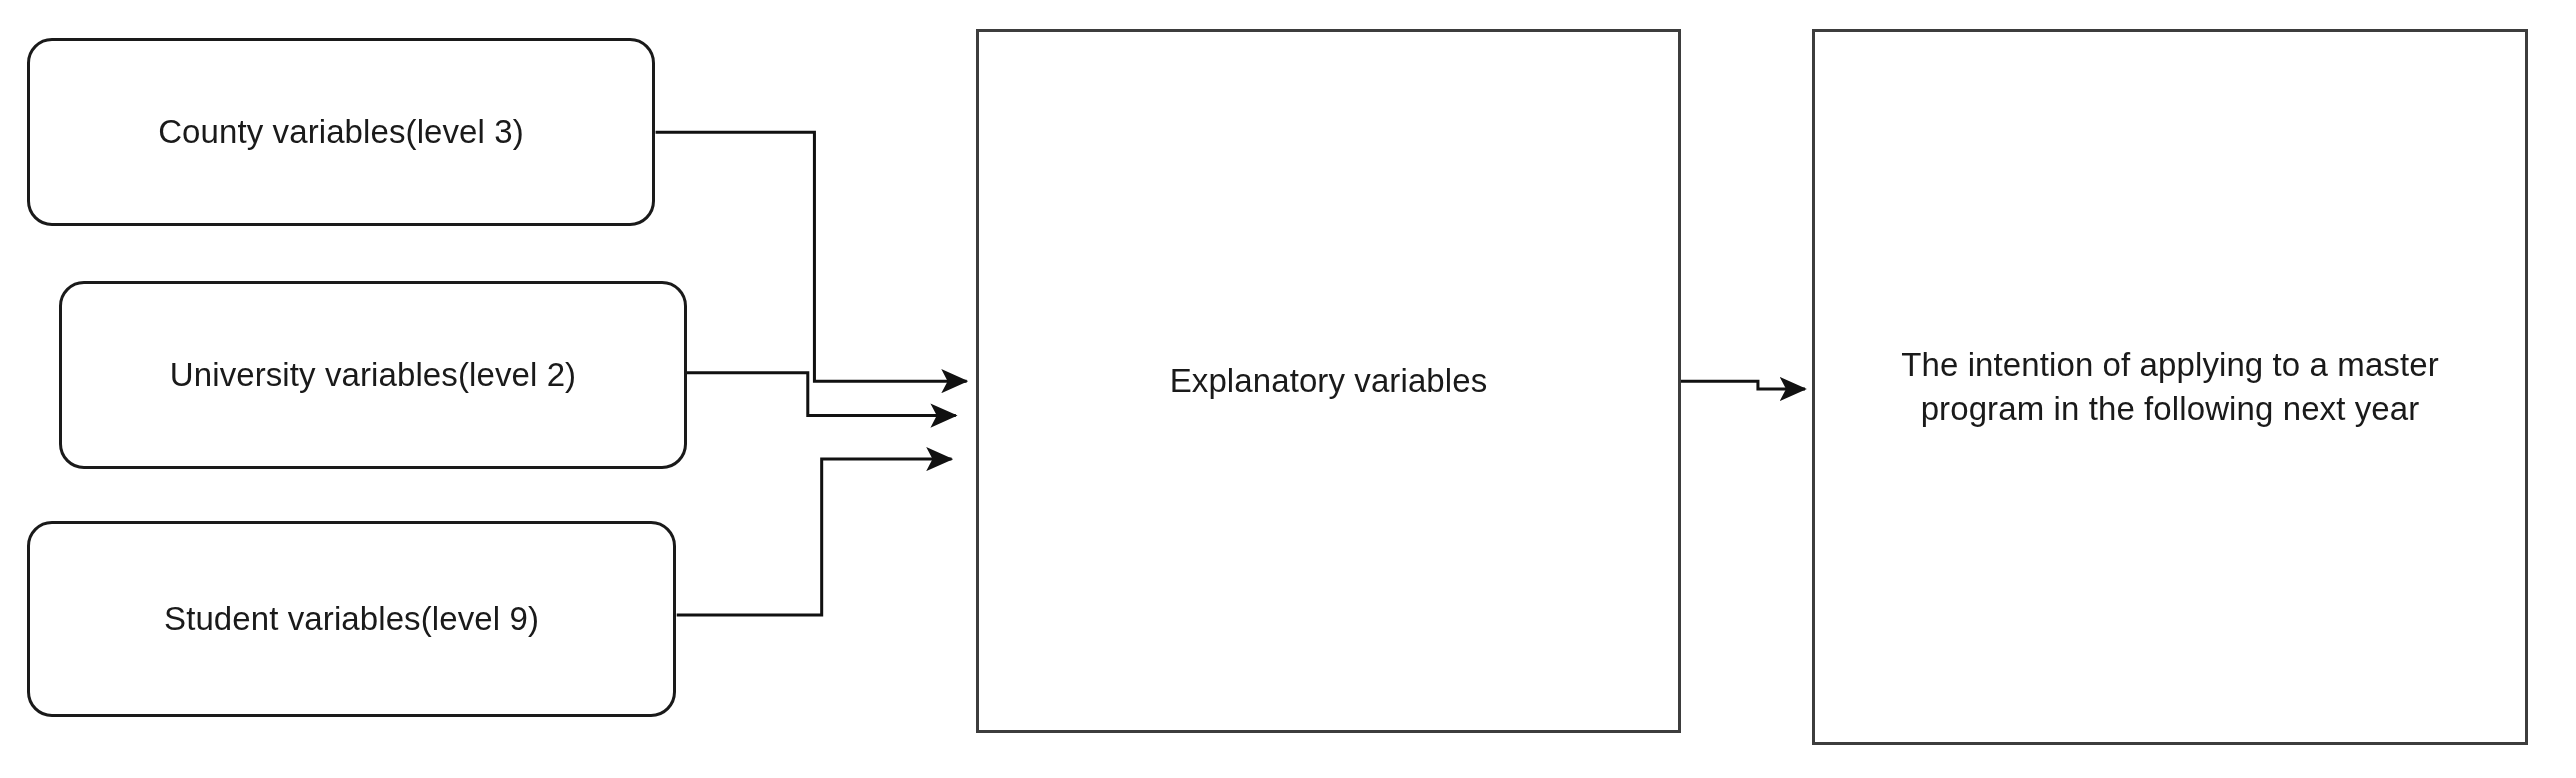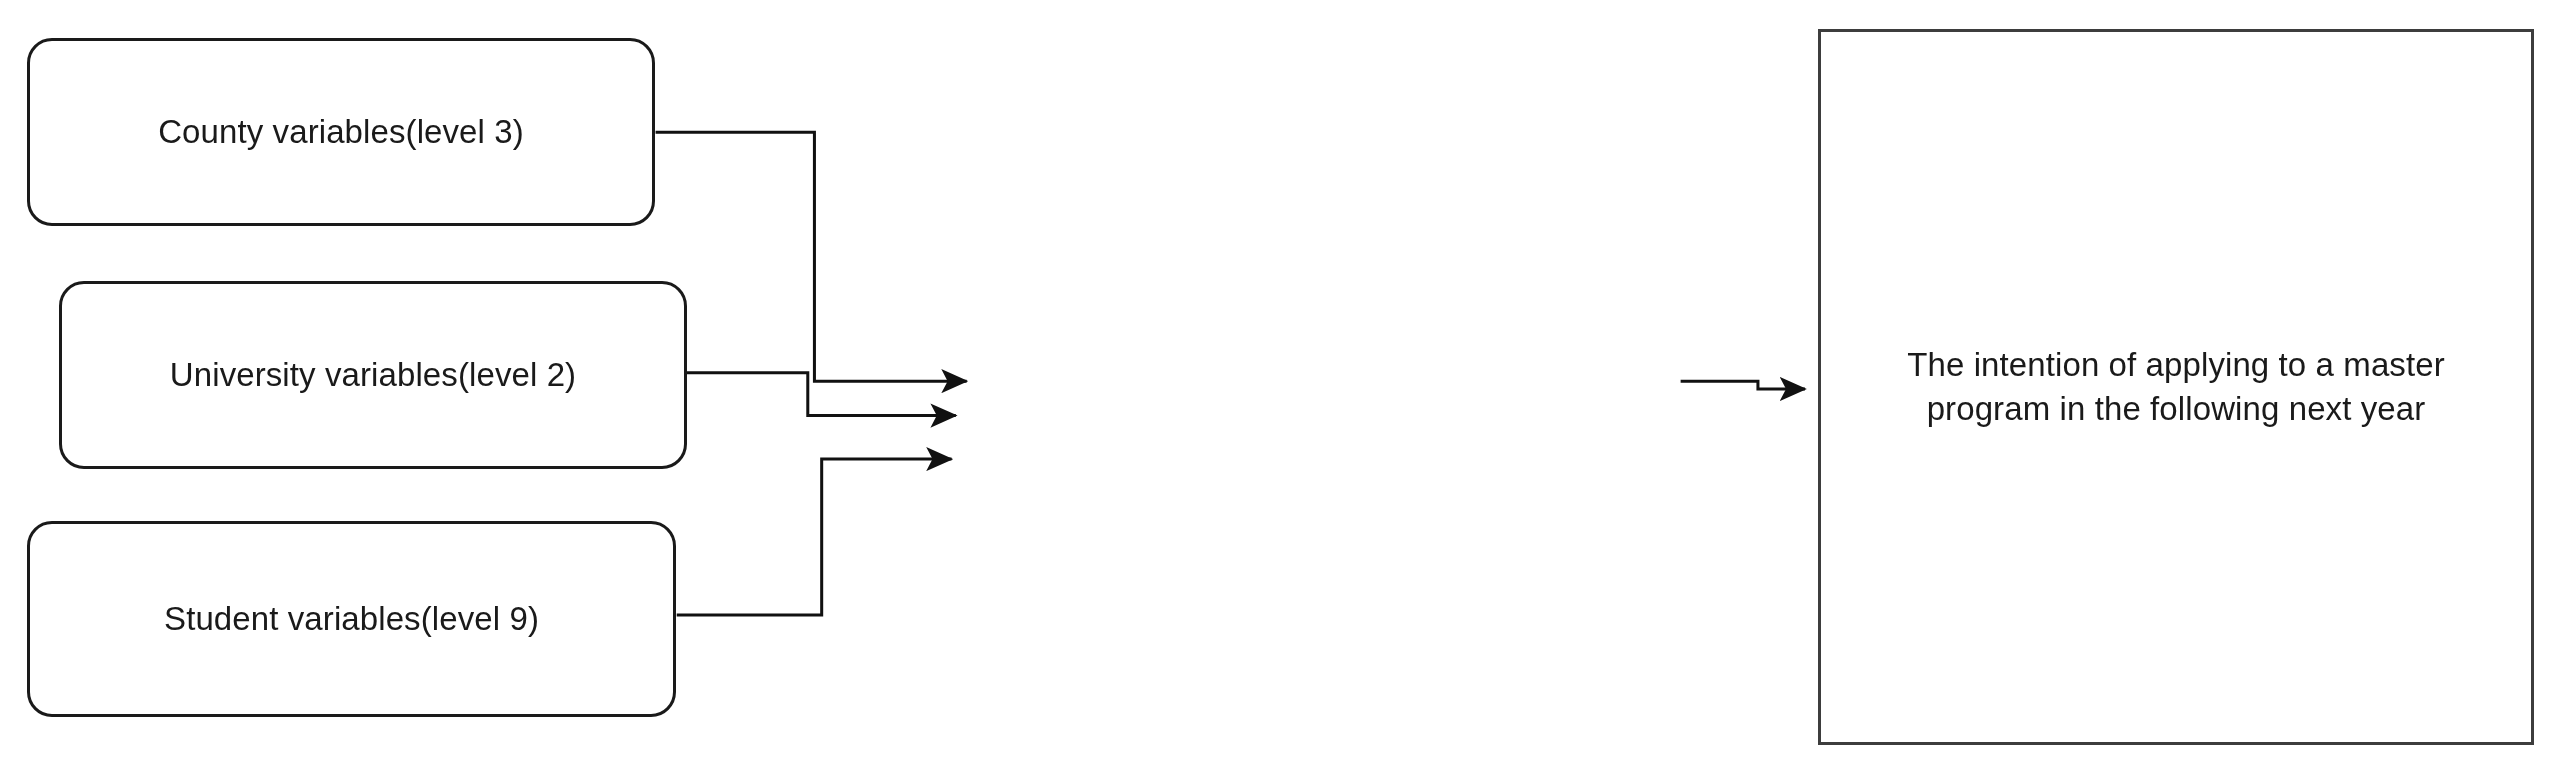--- a/index.html
+++ b/index.html
@@ -77,20 +77,23 @@
   </div>
 
   <div class="node rounded" style="left: 27px; top: 281px; width: 628px; height: 188px; margin-left: 32px;">
     <span class="node-label">University variables(level 2)</span>
   </div>
 
   <div class="node rounded" style="left: 27px; top: 521px; width: 649px; height: 196px;">
     <span class="node-label">Student variables(level 9)</span>
   </div>
 
+  <div class="node square" style="left: 976px; top: 29px; width: 705px; height: 704px;">
+    <span class="node-label">Explanatory variables</span>
+  </div>
 
-  <div class="node square" style="left: 1812px; top: 29px; width: 716px; height: 716px; margin-left: 6px;">
+  <div class="node square" style="left: 1812px; top: 29px; width: 716px; height: 716px;">
     <span class="node-label">The intention of applying to a master
 program in the following next year</span>
   </div>
 
 </div>
 
 
 </body></html>

